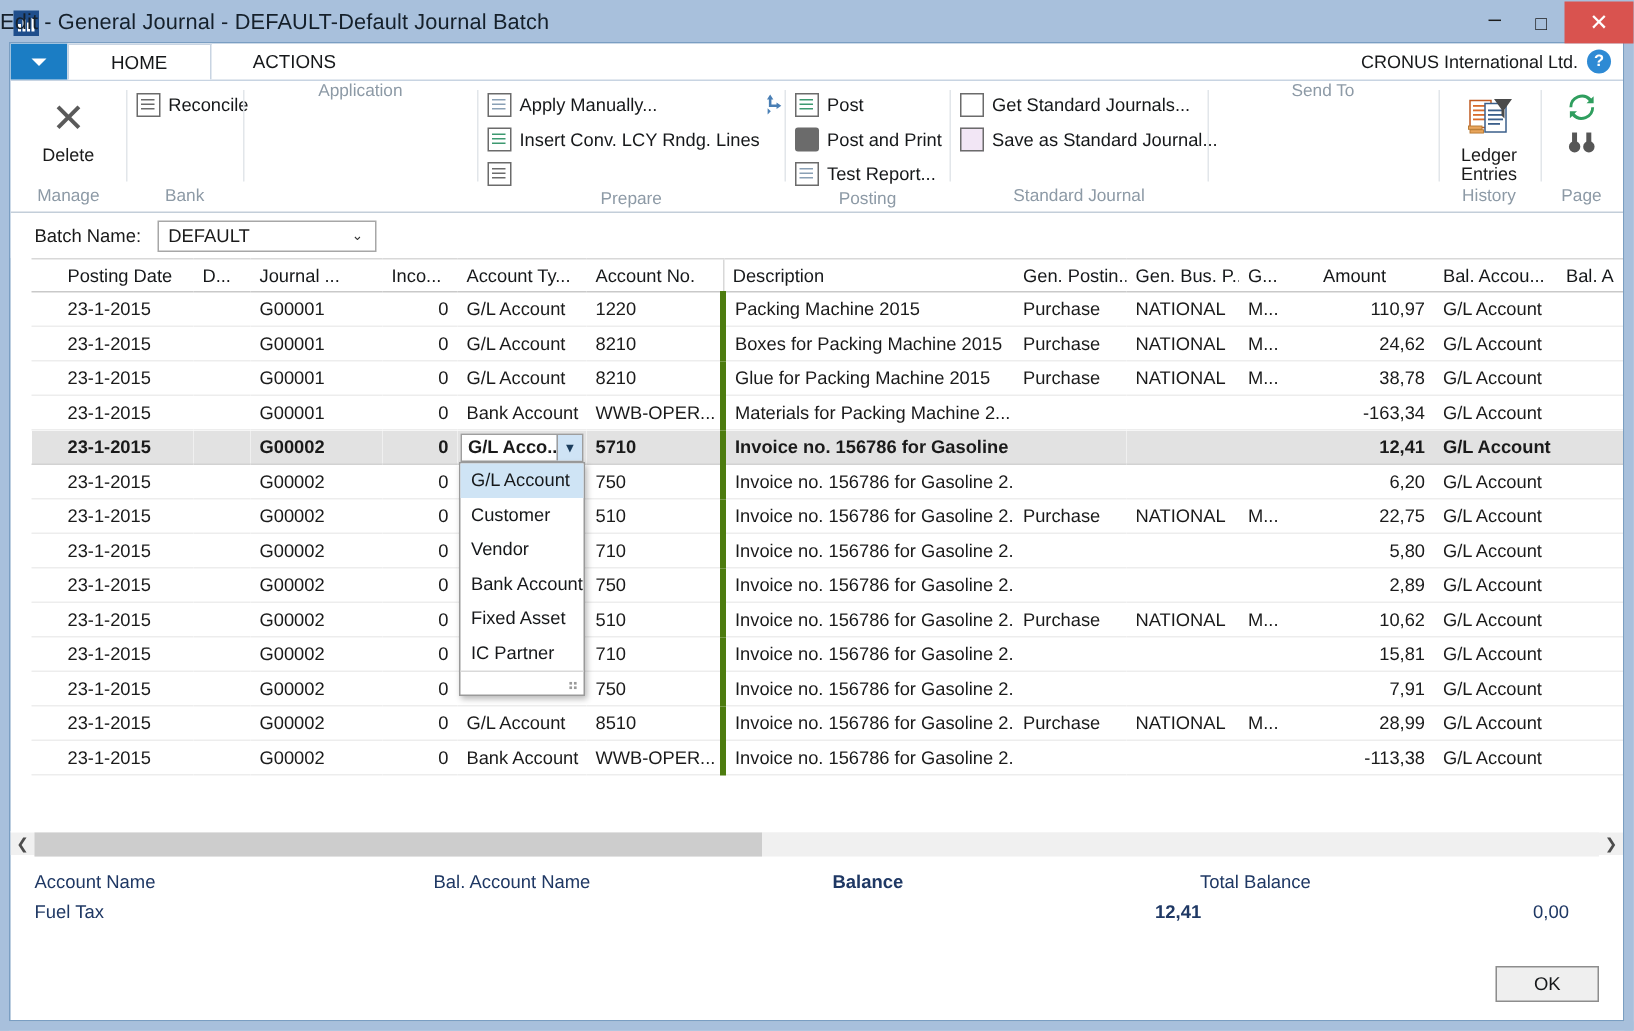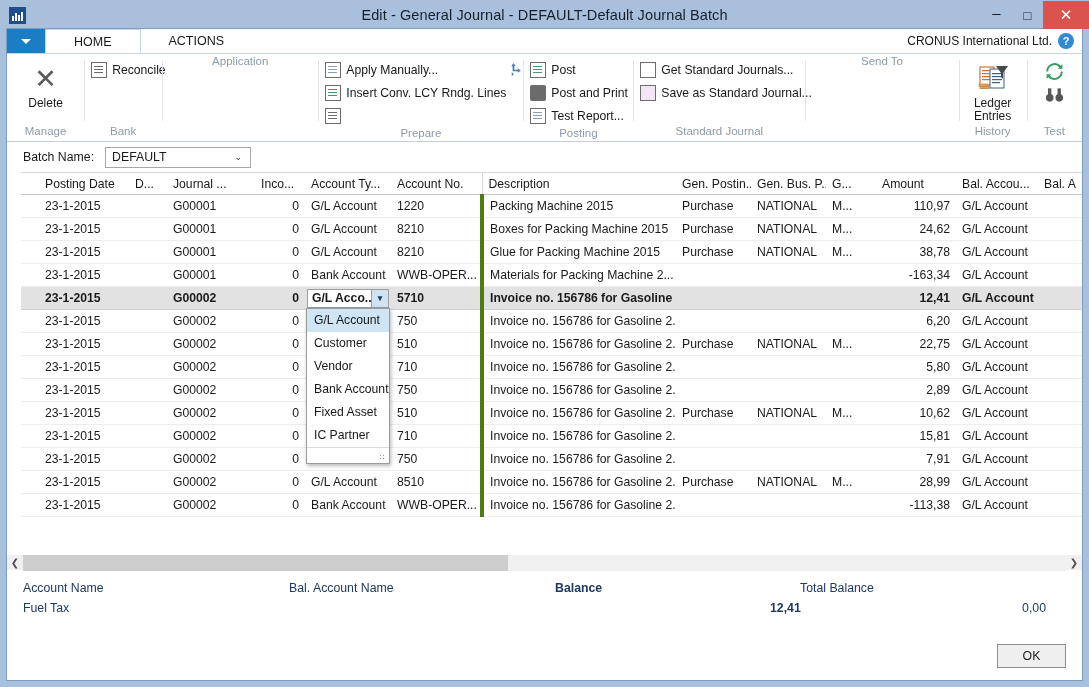--- a/index.html
+++ b/index.html
@@ -37,21 +37,21 @@
     background: #1f4e8c; position: relative;
     display: flex; align-items: flex-end; justify-content: center;
     padding-bottom: 3px;
   }
   #app-icon i { display:block; width:2px; background:#fff; margin:0 0.5px; }
   #app-icon i:nth-child(1){height:5px;}
   #app-icon i:nth-child(2){height:8px;}
   #app-icon i:nth-child(3){height:6px;}
   #app-icon i:nth-child(4){height:9px;}
   #title-text {
-    position: absolute; left: 0; right: 0; text-align: center;
+    position: absolute; left: 0; right: 0; 
     font-size: 14.5px; color: #15202b; letter-spacing: 0.1px;
     pointer-events: none;
   }
   #wincontrols { margin-left: auto; display: flex; height: 28px; align-items: stretch; }
   .wbtn {
     width: 31px; display: flex; align-items: center; justify-content: center;
     color: #1b1b1b; font-size: 13px; cursor: default;
   }
   .wbtn.min { align-items: flex-end; padding-bottom: 8px; font-size:15px;}
   .wbtn.close { width: 46px; background: #d9534f; color: #fff; font-size: 15px; }
@@ -383,21 +383,21 @@
             <path d="M3 9 a6 6 0 0 1 10.5 -4 L12 6.5 L16.5 6.5 L16.5 2 L15 3.5 A8 8 0 0 0 1.2 9 Z" fill="#2f9e5e"></path>
             <path d="M15 9 a6 6 0 0 1 -10.5 4 L6 11.5 L1.5 11.5 L1.5 16 L3 14.5 A8 8 0 0 0 16.8 9 Z" fill="#2f9e5e"></path>
           </svg>
           <svg width="19" height="16" viewBox="0 0 20 16">
             <circle cx="5" cy="11" r="4" fill="#565656"></circle>
               <circle cx="15" cy="11" r="4" fill="#565656"></circle>
             <rect x="3.2" y="1" width="3.5" height="8" fill="#565656"></rect>
               <rect x="13.2" y="1" width="3.5" height="8" fill="#565656"></rect>
           </svg>
         </div>
-        <div class="glabel">Test</div>
+        <div class="glabel">Page</div>
       </div>
     </div>
 
     <div id="batchrow">
       <span class="lab">Batch Name:</span>
       <div id="batch-select">
         <span>DEFAULT</span>
         <span class="cv">⌄</span>
       </div>
     </div>

